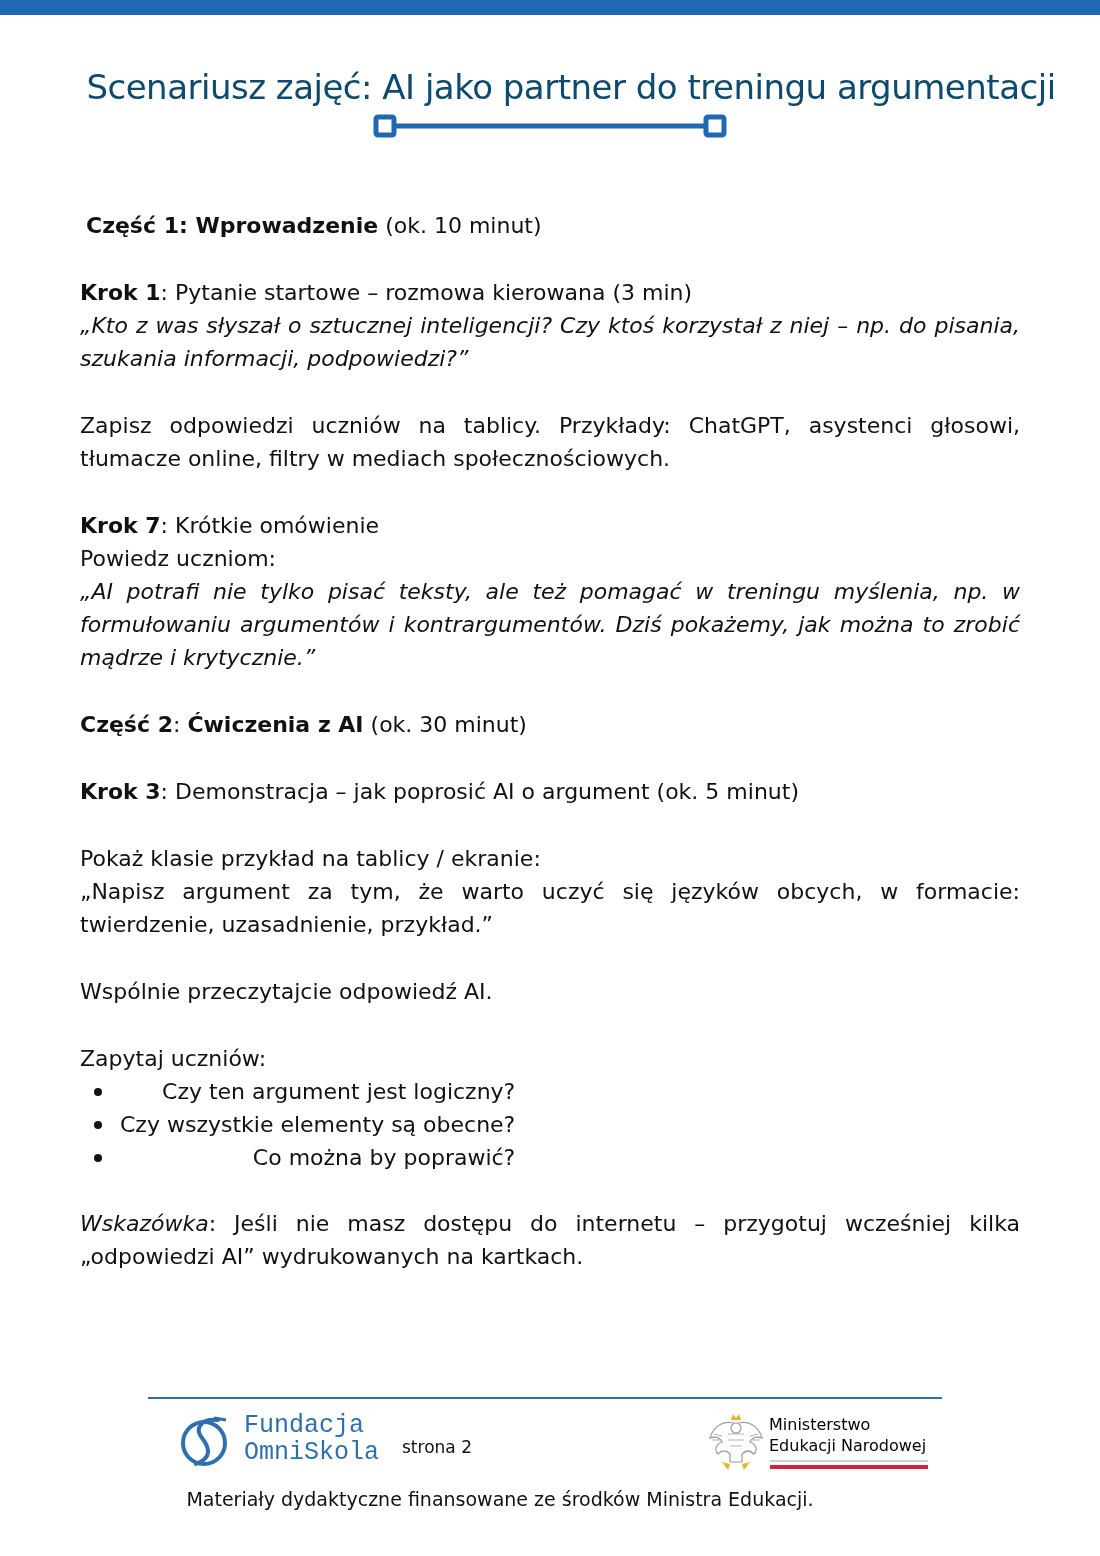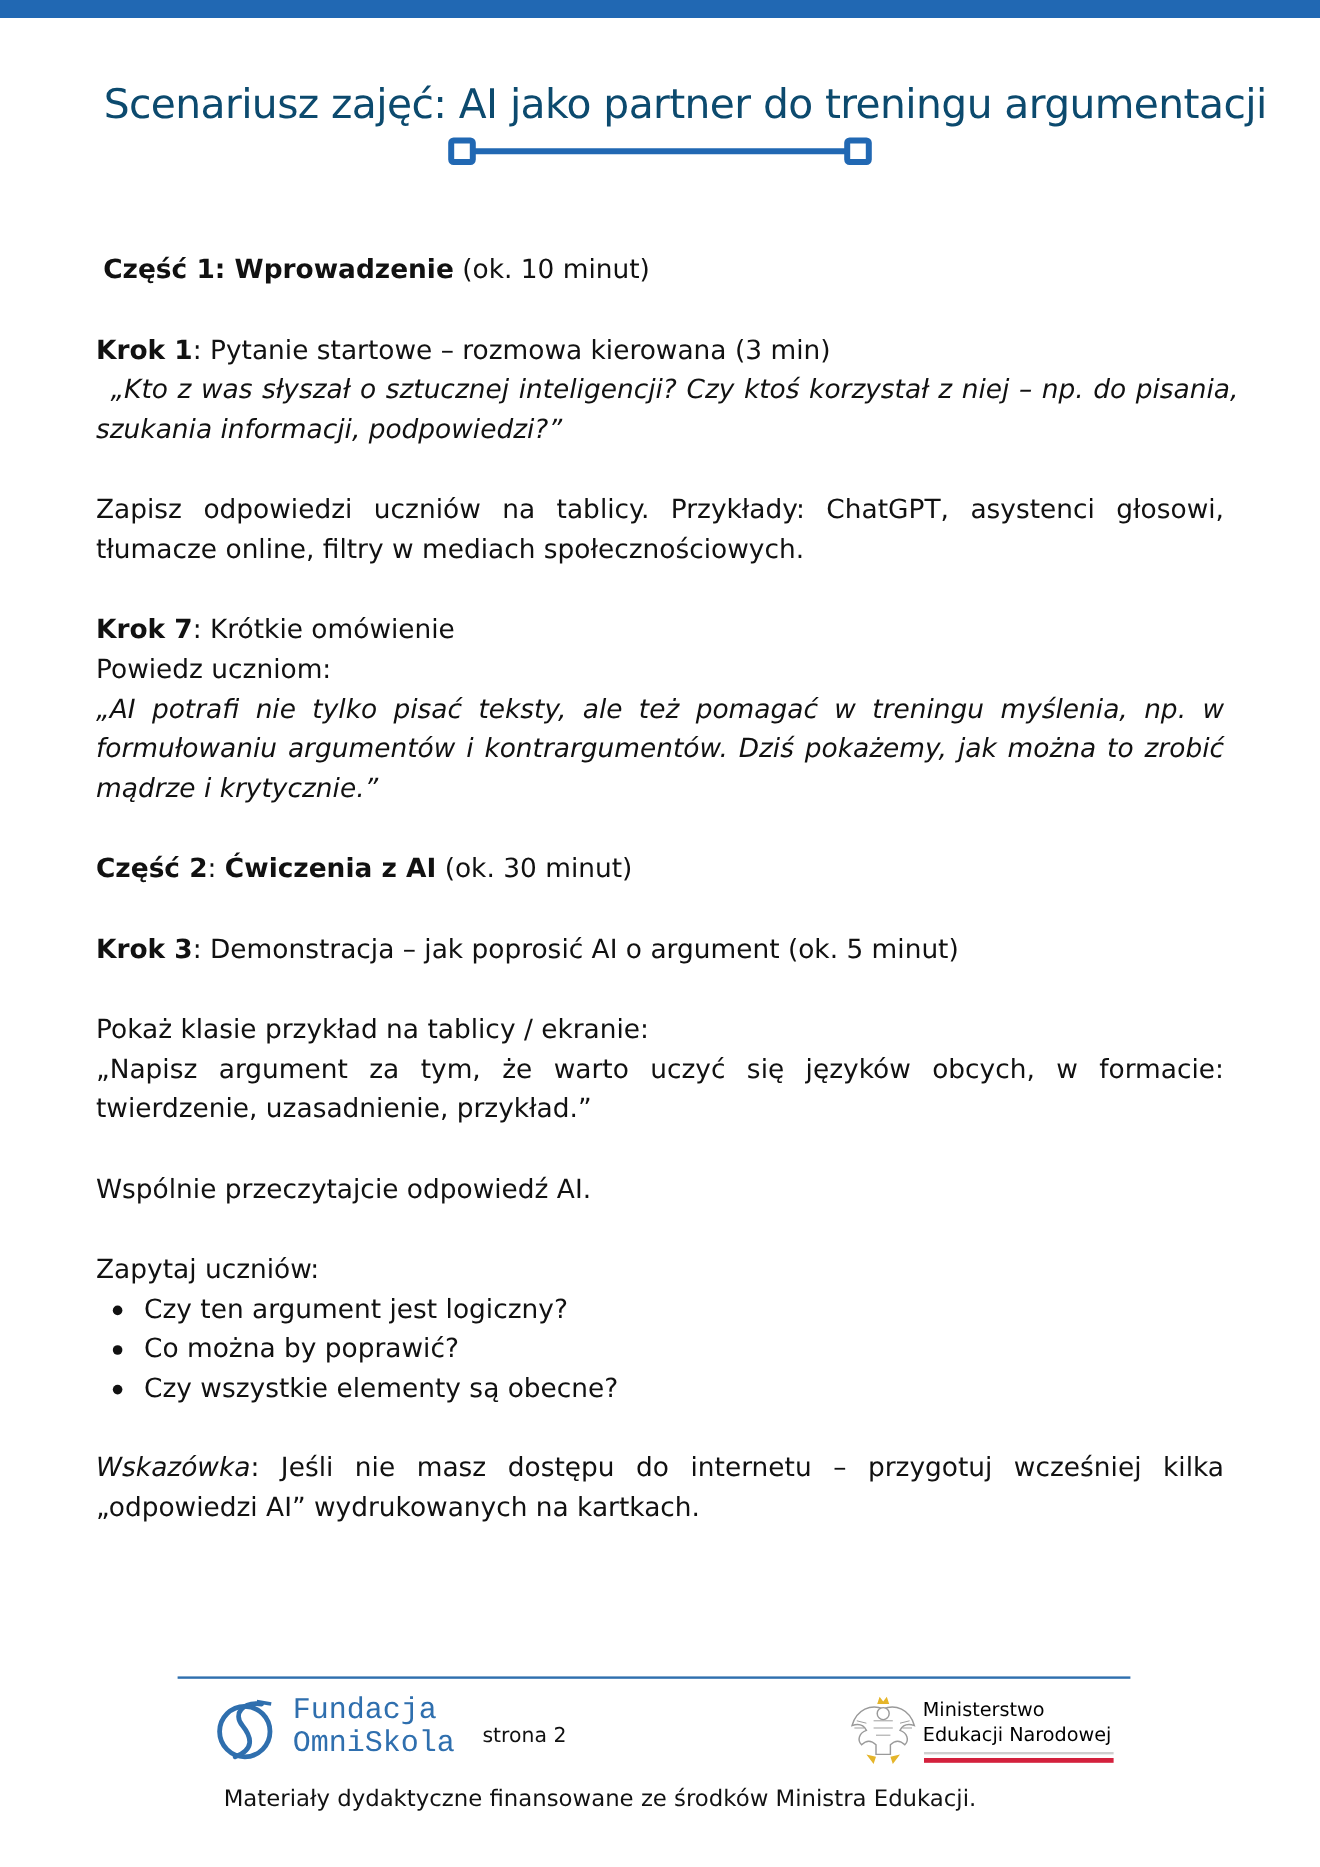--- a/index.html
+++ b/index.html
@@ -13,21 +13,21 @@
     font-size: 34px; font-weight: normal; letter-spacing: -0.5px; color: #0c4a6e;
     padding-left: 42px; box-sizing: border-box;
   }
   .divider-deco { position: absolute; left: 373px; top: 114px; width: 355px; height: 24px; }
   .content { position: absolute; left: 80px; top: 0; width: 940px; font-size: 22px; line-height: 33px; }
   .line { position: absolute; left: 0; width: 940px; white-space: nowrap; }
   .justify { text-align: justify; text-align-last: justify; white-space: normal; }
   .italic { font-style: italic; }
   b, .bold { font-weight: bold; }
   .bullets { position: absolute; left: 0; top: 1075px; margin: 0; padding: 0; list-style: none; }
-  .bullets li { position: relative; padding-left: 40px; height: 33px; line-height: 33px; }
+  .bullets li { position: relative; padding-left: 40px; height: 33px; line-height: 33px; text-align: right; }
   .bullets li .dot { position: absolute; left: 14px; top: 13px; width: 8px; height: 8px; border-radius: 50%; background: #111; }
   .footer-rule { position: absolute; left: 148px; top: 1397px; width: 794px; height: 2px; background: #2f6fae; }
   .logo-left { position: absolute; left: 180px; top: 1412px; width: 210px; height: 60px; }
   .logo-left .mark { position: absolute; left: 0; top: 2px; width: 52px; height: 54px; }
   .logo-left .name { position: absolute; left: 64px; top: 0; font-family: Liberation Mono, monospace; color: #2f6fae; font-size: 25px; line-height: 27px; }
   .page-num { position: absolute; left: 0; width: 874px; top: 1437px; text-align: center; font-size: 17px; }
   .logo-right { position: absolute; left: 708px; top: 1410px; width: 240px; height: 64px; }
   .logo-right .eagle { position: absolute; left: 0; top: 0; width: 56px; height: 62px; }
   .logo-right .name { position: absolute; left: 61px; top: 4px; font-size: 16px; line-height: 21px; color: #000000; }
   .logo-right .flag-grey { position: absolute; left: 62px; top: 50px; width: 158px; height: 2px; background: #cfcfcf; }
@@ -49,21 +49,21 @@
 
 <div class="content">
 
   <div class="line" style="top:209px; left:6px;">
     <b>Część 1: Wprowadzenie</b><span> (ok. 10 minut)</span>
   </div>
 
   <div class="line" style="top:276px;">
     <b>Krok 1</b><span>: Pytanie startowe – rozmowa kierowana (3 min)</span>
   </div>
-  <div class="line justify italic" style="top:309px;margin-left:12px;">„Kto z was słyszał o sztucznej inteligencji? Czy ktoś korzystał z niej – np. do pisania,</div>
+  <div class="line justify italic" style="top:309px;">„Kto z was słyszał o sztucznej inteligencji? Czy ktoś korzystał z niej – np. do pisania,</div>
   <div class="line italic" style="top:342px;">szukania informacji, podpowiedzi?”</div>
 
   <div class="line justify" style="top:409px;">Zapisz odpowiedzi uczniów na tablicy. Przykłady: ChatGPT, asystenci głosowi,</div>
   <div class="line" style="top:442px;">tłumacze online, filtry w mediach społecznościowych.</div>
 
   <div class="line" style="top:509px;">
     <b>Krok 7</b><span>: Krótkie omówienie</span>
   </div>
   <div class="line" style="top:542px;">Powiedz uczniom:</div>
   <div class="line justify italic" style="top:575px;">„AI potrafi nie tylko pisać teksty, ale też pomagać w treningu myślenia, np. w</div>
@@ -80,22 +80,22 @@
 
   <div class="line" style="top:842px;">Pokaż klasie przykład na tablicy / ekranie:</div>
   <div class="line justify" style="top:875px;">„Napisz argument za tym, że warto uczyć się języków obcych, w formacie:</div>
   <div class="line" style="top:908px;">twierdzenie, uzasadnienie, przykład.”</div>
 
   <div class="line" style="top:975px;">Wspólnie przeczytajcie odpowiedź AI.</div>
 
   <div class="line" style="top:1042px;">Zapytaj uczniów:</div>
   <ul class="bullets">
     <li><span class="dot"></span><span>Czy ten argument jest logiczny?</span></li>
+    <li><span class="dot"></span><span>Czy wszystkie elementy są obecne?</span></li>
     <li><span class="dot"></span><span>Co można by poprawić?</span></li>
-    <li><span class="dot"></span><span>Czy wszystkie elementy są obecne?</span></li>
   </ul>
 
   <div class="line justify" style="top:1207px;">
     <i>Wskazówka</i><span>: Jeśli nie masz dostępu do internetu – przygotuj wcześniej kilka</span>
   </div>
   <div class="line" style="top:1240px;">„odpowiedzi AI” wydrukowanych na kartkach.</div>
 </div>
 
 <div class="footer-rule"></div>
 

